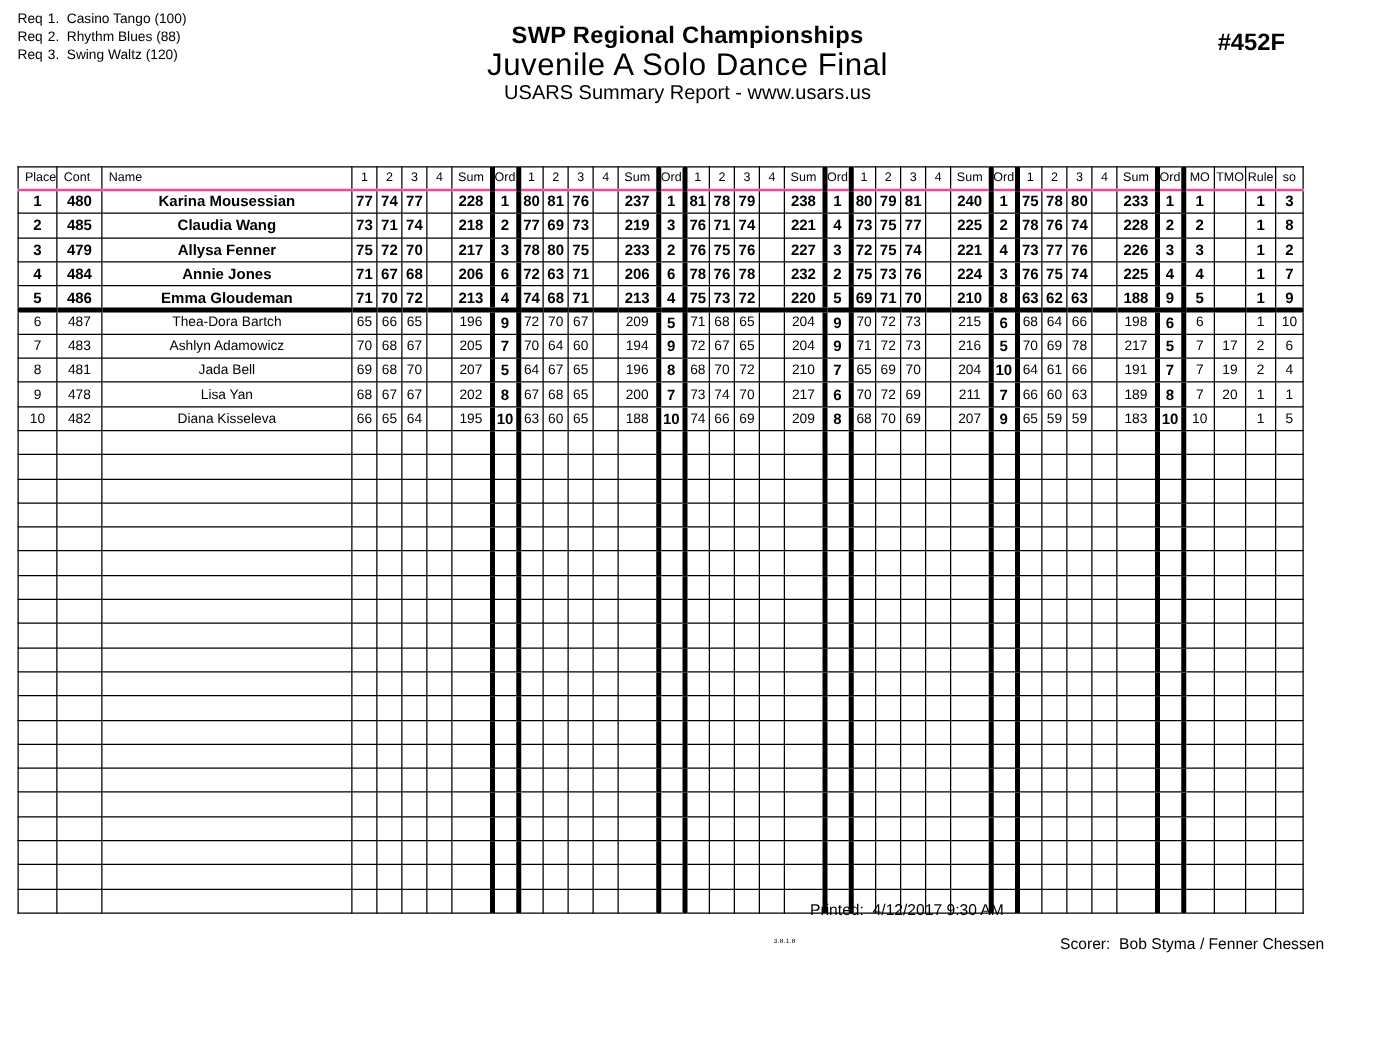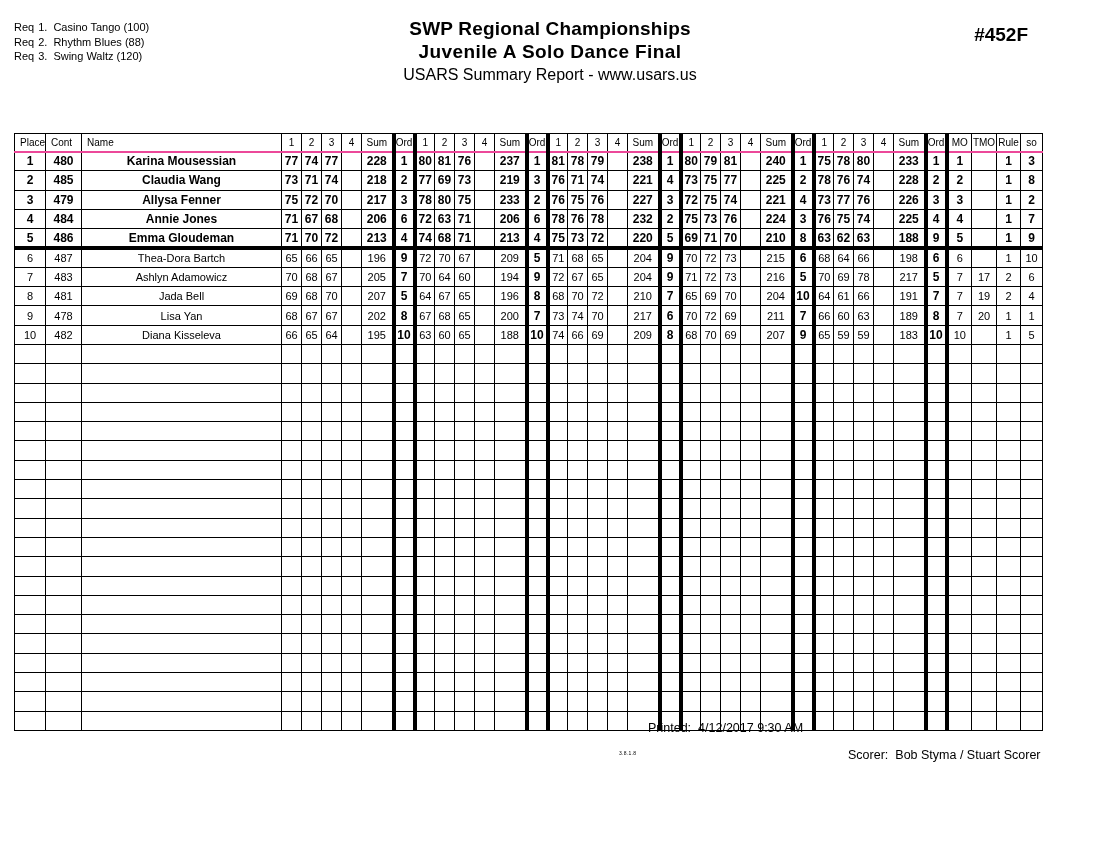--- a/index.html
+++ b/index.html
@@ -5,30 +5,30 @@
   html,body{margin:0;padding:0;background:#ffffff;}
   body{
     width:1100px;height:850px;
     font-family:"Liberation Sans", sans-serif;
     color:#000;
     -webkit-font-smoothing:none;
   }
   .page{position:relative;width:1100px;height:850px;overflow:hidden;}
 
   
-  .reqs{position:absolute;left:14px;top:20px;font-size:11px;line-height:14.5px;white-space:nowrap;}
+  .reqs{position:absolute;left:14px;top:8px;font-size:11px;line-height:14.5px;white-space:nowrap;}
   .reqs .req-line{display:block;}
   .reqs .rq-label{display:inline-block;}
   .reqs .rq-num{display:inline-block;margin-left:4px;}
   .reqs .rq-name{display:inline-block;margin-left:6px;}
 
   .titleblock{position:absolute;left:0;top:18px;width:1100px;text-align:center;}
   .t-event{font-size:19px;font-weight:bold;line-height:22px;letter-spacing:.2px;}
   .t-venue{font-size:15px;font-weight:normal;line-height:20px;}
-  .t-class{font-size:19px;font-weight:bold;line-height:24px;letter-spacing:.4px;}
+  .t-class{font-size:25px;font-weight:normal;line-height:24px;letter-spacing:.4px;}
   .t-org{font-size:16px;font-weight:normal;line-height:22px;}
 
   .eventnum{position:absolute;right:72px;top:24px;font-size:19px;font-weight:bold;}
 
   
   .grid{position:absolute;left:14px;top:133px;border-collapse:collapse;table-layout:fixed;}
   .grid td,.grid th{
     border:1px solid #000;
     font-weight:normal;
     font-size:11px;
@@ -1345,16 +1345,16 @@
           <td>&nbsp;</td>
         </tr>
       </tbody>
   </table>
 
   <div class="ver">3.8.1.8</div>
   <div class="printed">
     <span>Printed:</span><span class="sp"></span><span>4/12/2017  9:30 AM</span>
   </div>
   <div class="scorer">
-    <span>Scorer:</span><span class="sp"></span><span>Bob Styma / Stuart Scorer</span>
+    <span>Scorer:</span><span class="sp"></span><span>Bob Styma / Fenner Chessen</span>
   </div>
 
 </div>
 
 </body></html>

